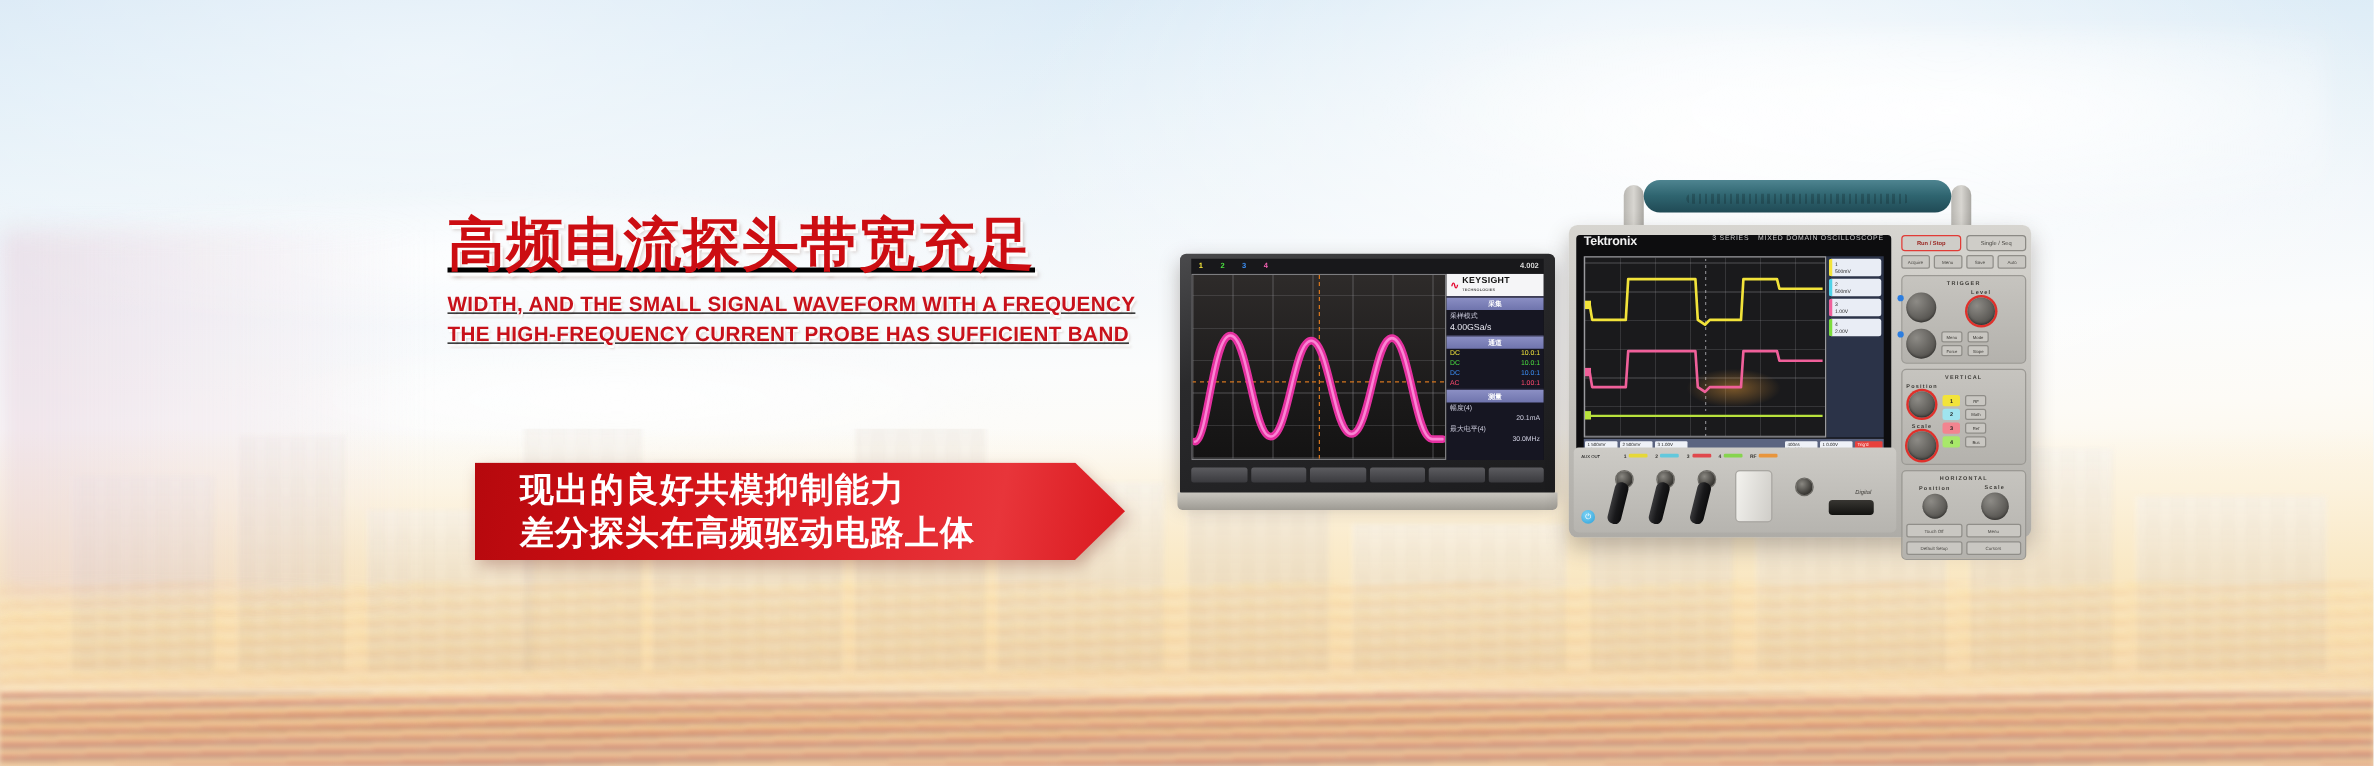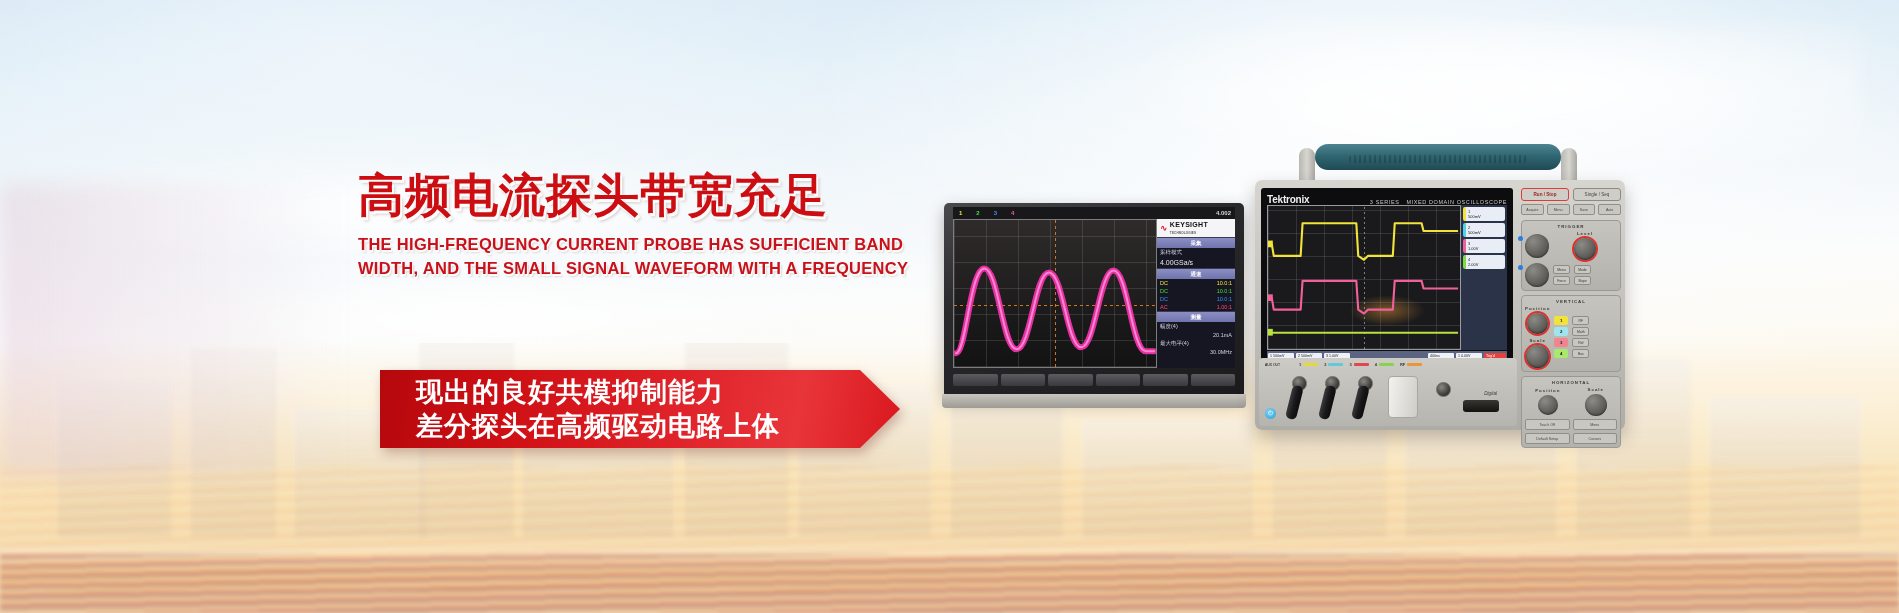--- a/index.html
+++ b/index.html
@@ -105,20 +105,21 @@
     position:absolute; left:0; top:30%; width:18%; height:48%;
     background:linear-gradient(90deg, rgba(226,200,214,.45), rgba(255,255,255,0));
     filter:blur(10px);
   }
 
   
   .copy {
     position:absolute;
     left:358px; top:172px;
     width:620px;
+    text-decoration:underline;
   }
   .h1, .h2 {
     color:#cc0d12;
     font-weight:bold;
     letter-spacing:1px;
     line-height:1.02;
     text-shadow:2px 3px 0 rgba(255,255,255,.95), 3px 4px 3px rgba(120,80,60,.28);
     white-space:nowrap;
   }
   .h1 { font-size:46px; }
@@ -291,21 +292,21 @@
     box-shadow:0 8px 18px rgba(70,60,50,.32);
   }
   .tk-screen-frame {
     position:absolute; left:6px; top:8px; width:252px; height:184px;
     background:#0d0d0f;
     border-radius:3px;
     overflow:hidden;
   }
   .tk-brandbar {
     position:absolute; left:0; right:0; top:0; height:17px;
-    display:flex; align-items:flex-end; padding:0 6px;
+    display:flex; align-items:flex-start; padding:0 6px;
   }
   .tk-brand { color:#f0f0f0; font-size:10px; font-weight:bold; letter-spacing:-.2px; }
   .tk-model {
     margin-left:auto; color:#c9c9c9; font-size:5.5px; letter-spacing:.6px;
     display:flex; gap:7px;
   }
   .tk-disp {
     position:absolute; left:6px; top:17px; right:6px; bottom:22px;
     display:flex;
   }
@@ -494,22 +495,22 @@
     <div class="bldg" style="left:90%; width:8%;  height:52%;"></div>
     <div class="road-glow"></div>
     <div class="streaks"></div>
     <div class="streaks2"></div>
   </div>
   <div class="left-fade"></div>
 
   <div class="copy">
     <div class="h1">高频电流探头带宽充足</div>
     <div class="sub">
+      <div>WIDTH, AND THE SMALL SIGNAL WAVEFORM WITH A FREQUENCY</div>
       <div>THE HIGH-FREQUENCY CURRENT PROBE HAS SUFFICIENT BAND</div>
-      <div>WIDTH, AND THE SMALL SIGNAL WAVEFORM WITH A FREQUENCY</div>
     </div>
   </div>
 
   <div class="ribbon">
     <div class="ribbon-shape"></div>
     <div class="ribbon-text">
       <div>现出的良好共模抑制能力</div>
       <div>差分探头在高频驱动电路上体</div>
     </div>
   </div>

